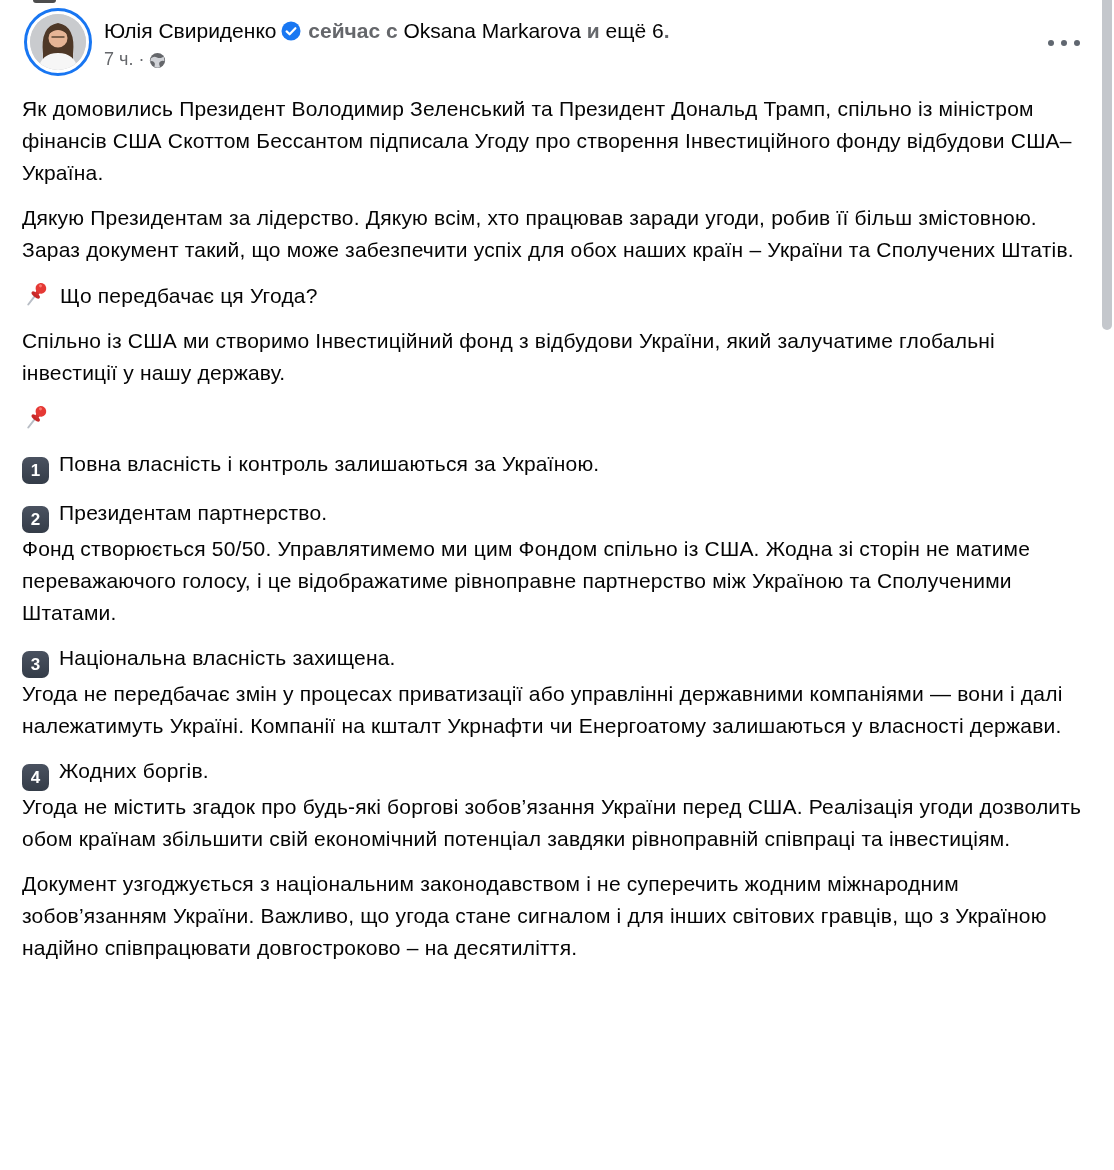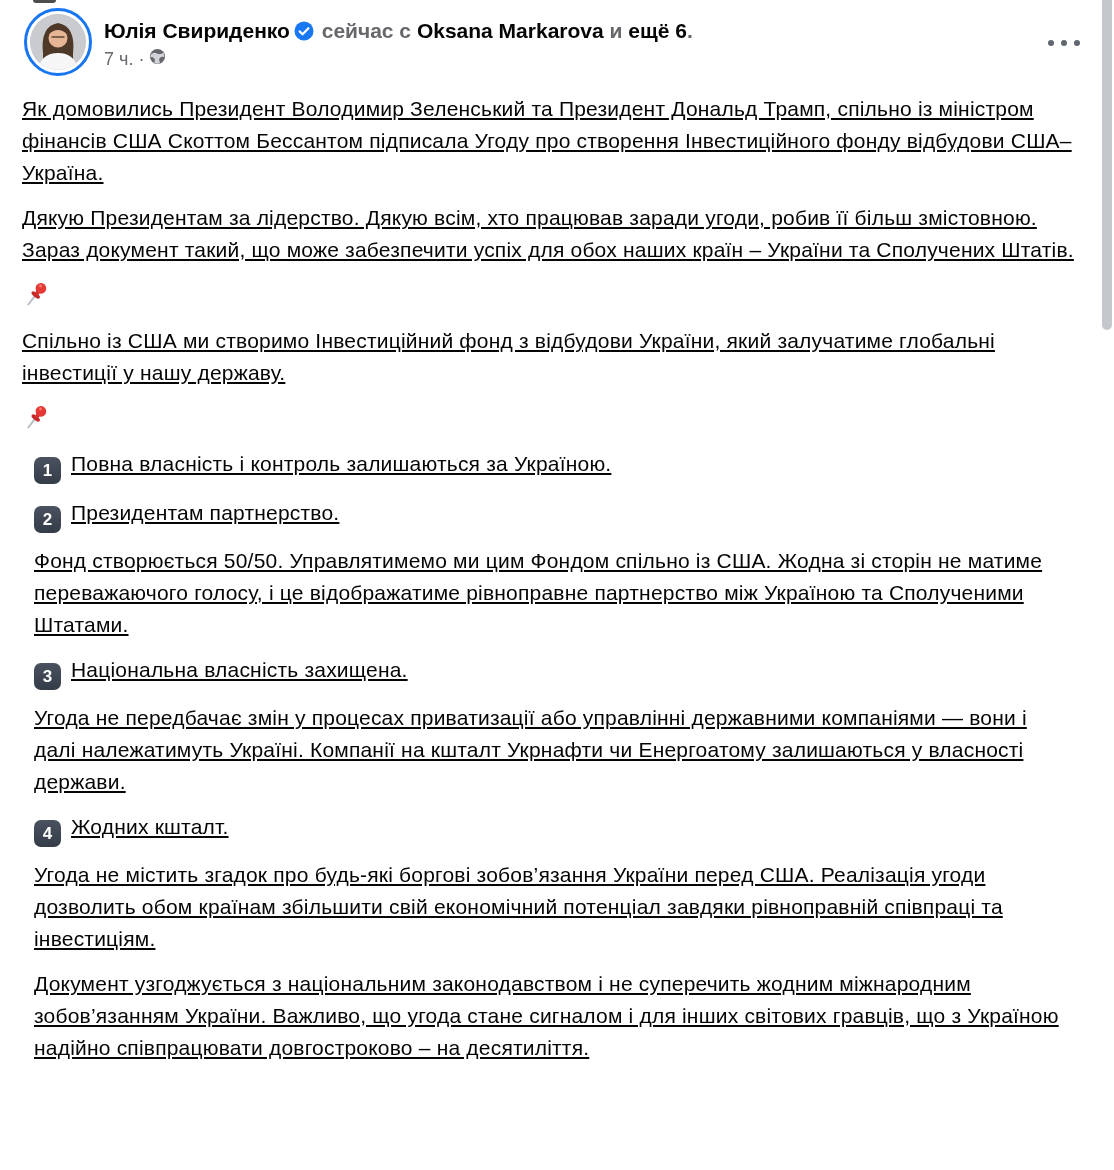--- a/index.html
+++ b/index.html
@@ -19,45 +19,45 @@
     border:3px solid #1876f2;
     box-sizing:border-box;
     display:flex;align-items:center;justify-content:center;
     cursor:pointer;
   }
   .avatar-img{
     width:56px;height:56px;border-radius:50%;overflow:hidden;background:#c9cbce;
   }
   .head-lines{margin-left:80px;padding-top:9px;}
   .name-line{font-size:21px;line-height:28px;white-space:nowrap;}
-  .name-line .bold{font-weight:bold;color:#050505;}
+  .name-line .bold{font-weight:normal;color:#050505;}
   .name-line .muted{color:#65676b;font-weight:bold;}
   .verified-badge{display:inline-block;width:20px;height:20px;vertical-align:-3px;margin:0 2px 0 4px;}
-  .meta-line{font-size:18px;line-height:24px;color:#65676b;margin-top:2px;display:flex;align-items:flex-start;gap:5px;}
+  .meta-line{font-size:18px;line-height:24px;color:#65676b;margin-top:2px;display:flex;align-items:center;gap:5px;}
   .globe-icon{display:inline-block;width:17px;height:17px;}
   .more-btn{
     position:absolute;right:28px;top:30px;
     width:44px;height:26px;display:flex;align-items:center;justify-content:center;gap:7px;
     cursor:pointer;background:none;border:none;padding:0;
   }
   .more-btn i{width:6px;height:6px;border-radius:50%;background:#606770;display:block;}
   
   .crop-fragment{position:absolute;left:33px;top:0;width:23px;height:3px;background:#4d4d4d;border-radius:0 0 3px 3px;}
   
   .scrollbar-thumb{
     position:absolute;right:2px;top:-10px;width:10px;height:340px;
     background:#c4c7cc;border-radius:8px;cursor:pointer;
   }
   
   .post-body{margin:13px 24px 0 22px;width:1062px;}
-  .post-body p{margin:13px 0 0 0;font-size:21px;line-height:32px;letter-spacing:.2px;text-decoration:underline;}
+  .post-body p{margin:13px 0 0 0;font-size:21px;line-height:32px;letter-spacing:.2px;}
   .post-body p:first-child{margin-top:0;}
   .pin-line .pin-icon{display:inline-block;width:30px;height:32px;vertical-align:-8px;margin-right:8px;}
   .section{margin-top:13px;}
-  .section p{margin:12px;}
+  .section p{margin:0;}
   .keycap{
     display:inline-block;width:27px;height:27px;border-radius:7px;
     background:linear-gradient(180deg,#4a5260 0%,#343c48 100%);
     color:#ffffff;font-weight:bold;font-size:17px;line-height:27px;text-align:center;
     vertical-align:-5px;margin-right:10px;
   }
 </style>
 </head>
 <body>
 
@@ -112,21 +112,21 @@
   <p>Дякую Президентам за лідерство. Дякую всім, хто працював заради угоди, робив її більш змістовною. Зараз документ такий, що може забезпечити успіх для обох наших країн – України та Сполучених Штатів.</p>
 
   <p class="pin-line"><span class="pin-icon"><svg viewBox="0 0 36 36" width="30" height="32">
     <g transform="rotate(38 18 16)">
       <line x1="18" y1="20" x2="18" y2="33" stroke="#b9bec6" stroke-width="2.4" stroke-linecap="round"></line>
       <ellipse cx="18" cy="18.5" rx="6" ry="2.6" fill="#c62828"></ellipse>
       <rect x="15.6" y="12" width="4.8" height="6" fill="#d32f2f"></rect>
       <circle cx="18" cy="8.4" r="6.4" fill="#e53935"></circle>
       <circle cx="15.8" cy="6.4" r="1.8" fill="#ff8a80" opacity="0.8"></circle>
     </g>
-  </svg></span></p>
+  </svg></span><span>Що передбачає ця Угода?</span></p>
 
   <p>Спільно із США ми створимо Інвестиційний фонд з відбудови України, який залучатиме глобальні інвестиції у нашу державу.</p>
 
   <p class="pin-line"><span class="pin-icon"><svg viewBox="0 0 36 36" width="30" height="32">
     <g transform="rotate(38 18 16)">
       <line x1="18" y1="20" x2="18" y2="33" stroke="#b9bec6" stroke-width="2.4" stroke-linecap="round"></line>
       <ellipse cx="18" cy="18.5" rx="6" ry="2.6" fill="#c62828"></ellipse>
       <rect x="15.6" y="12" width="4.8" height="6" fill="#d32f2f"></rect>
       <circle cx="18" cy="8.4" r="6.4" fill="#e53935"></circle>
       <circle cx="15.8" cy="6.4" r="1.8" fill="#ff8a80" opacity="0.8"></circle>
@@ -141,20 +141,20 @@
     <p><span class="keycap">2</span><span>Президентам партнерство.</span></p>
     <p>Фонд створюється 50/50. Управлятимемо ми цим Фондом спільно із США. Жодна зі сторін не матиме переважаючого голосу, і це відображатиме рівноправне партнерство між Україною та Сполученими Штатами.</p>
   </div>
 
   <div class="section">
     <p><span class="keycap">3</span><span>Національна власність захищена.</span></p>
     <p>Угода не передбачає змін у процесах приватизації або управлінні державними компаніями — вони і далі належатимуть Україні. Компанії на кшталт Укрнафти чи Енергоатому залишаються у власності держави.</p>
   </div>
 
   <div class="section">
-    <p><span class="keycap">4</span><span>Жодних кшталт.</span></p>
+    <p><span class="keycap">4</span><span>Жодних боргів.</span></p>
     <p>Угода не містить згадок про будь-які боргові зобов’язання України перед США. Реалізація угоди дозволить обом країнам збільшити свій економічний потенціал завдяки рівноправній співпраці та інвестиціям.</p>
   </div>
 
   <div class="section">
     <p>Документ узгоджується з національним законодавством і не суперечить жодним міжнародним зобов’язанням України. Важливо, що угода стане сигналом і для інших світових гравців, що з Україною надійно співпрацювати довгостроково – на десятиліття.</p>
   </div>
 </div>
 
 </body></html>

